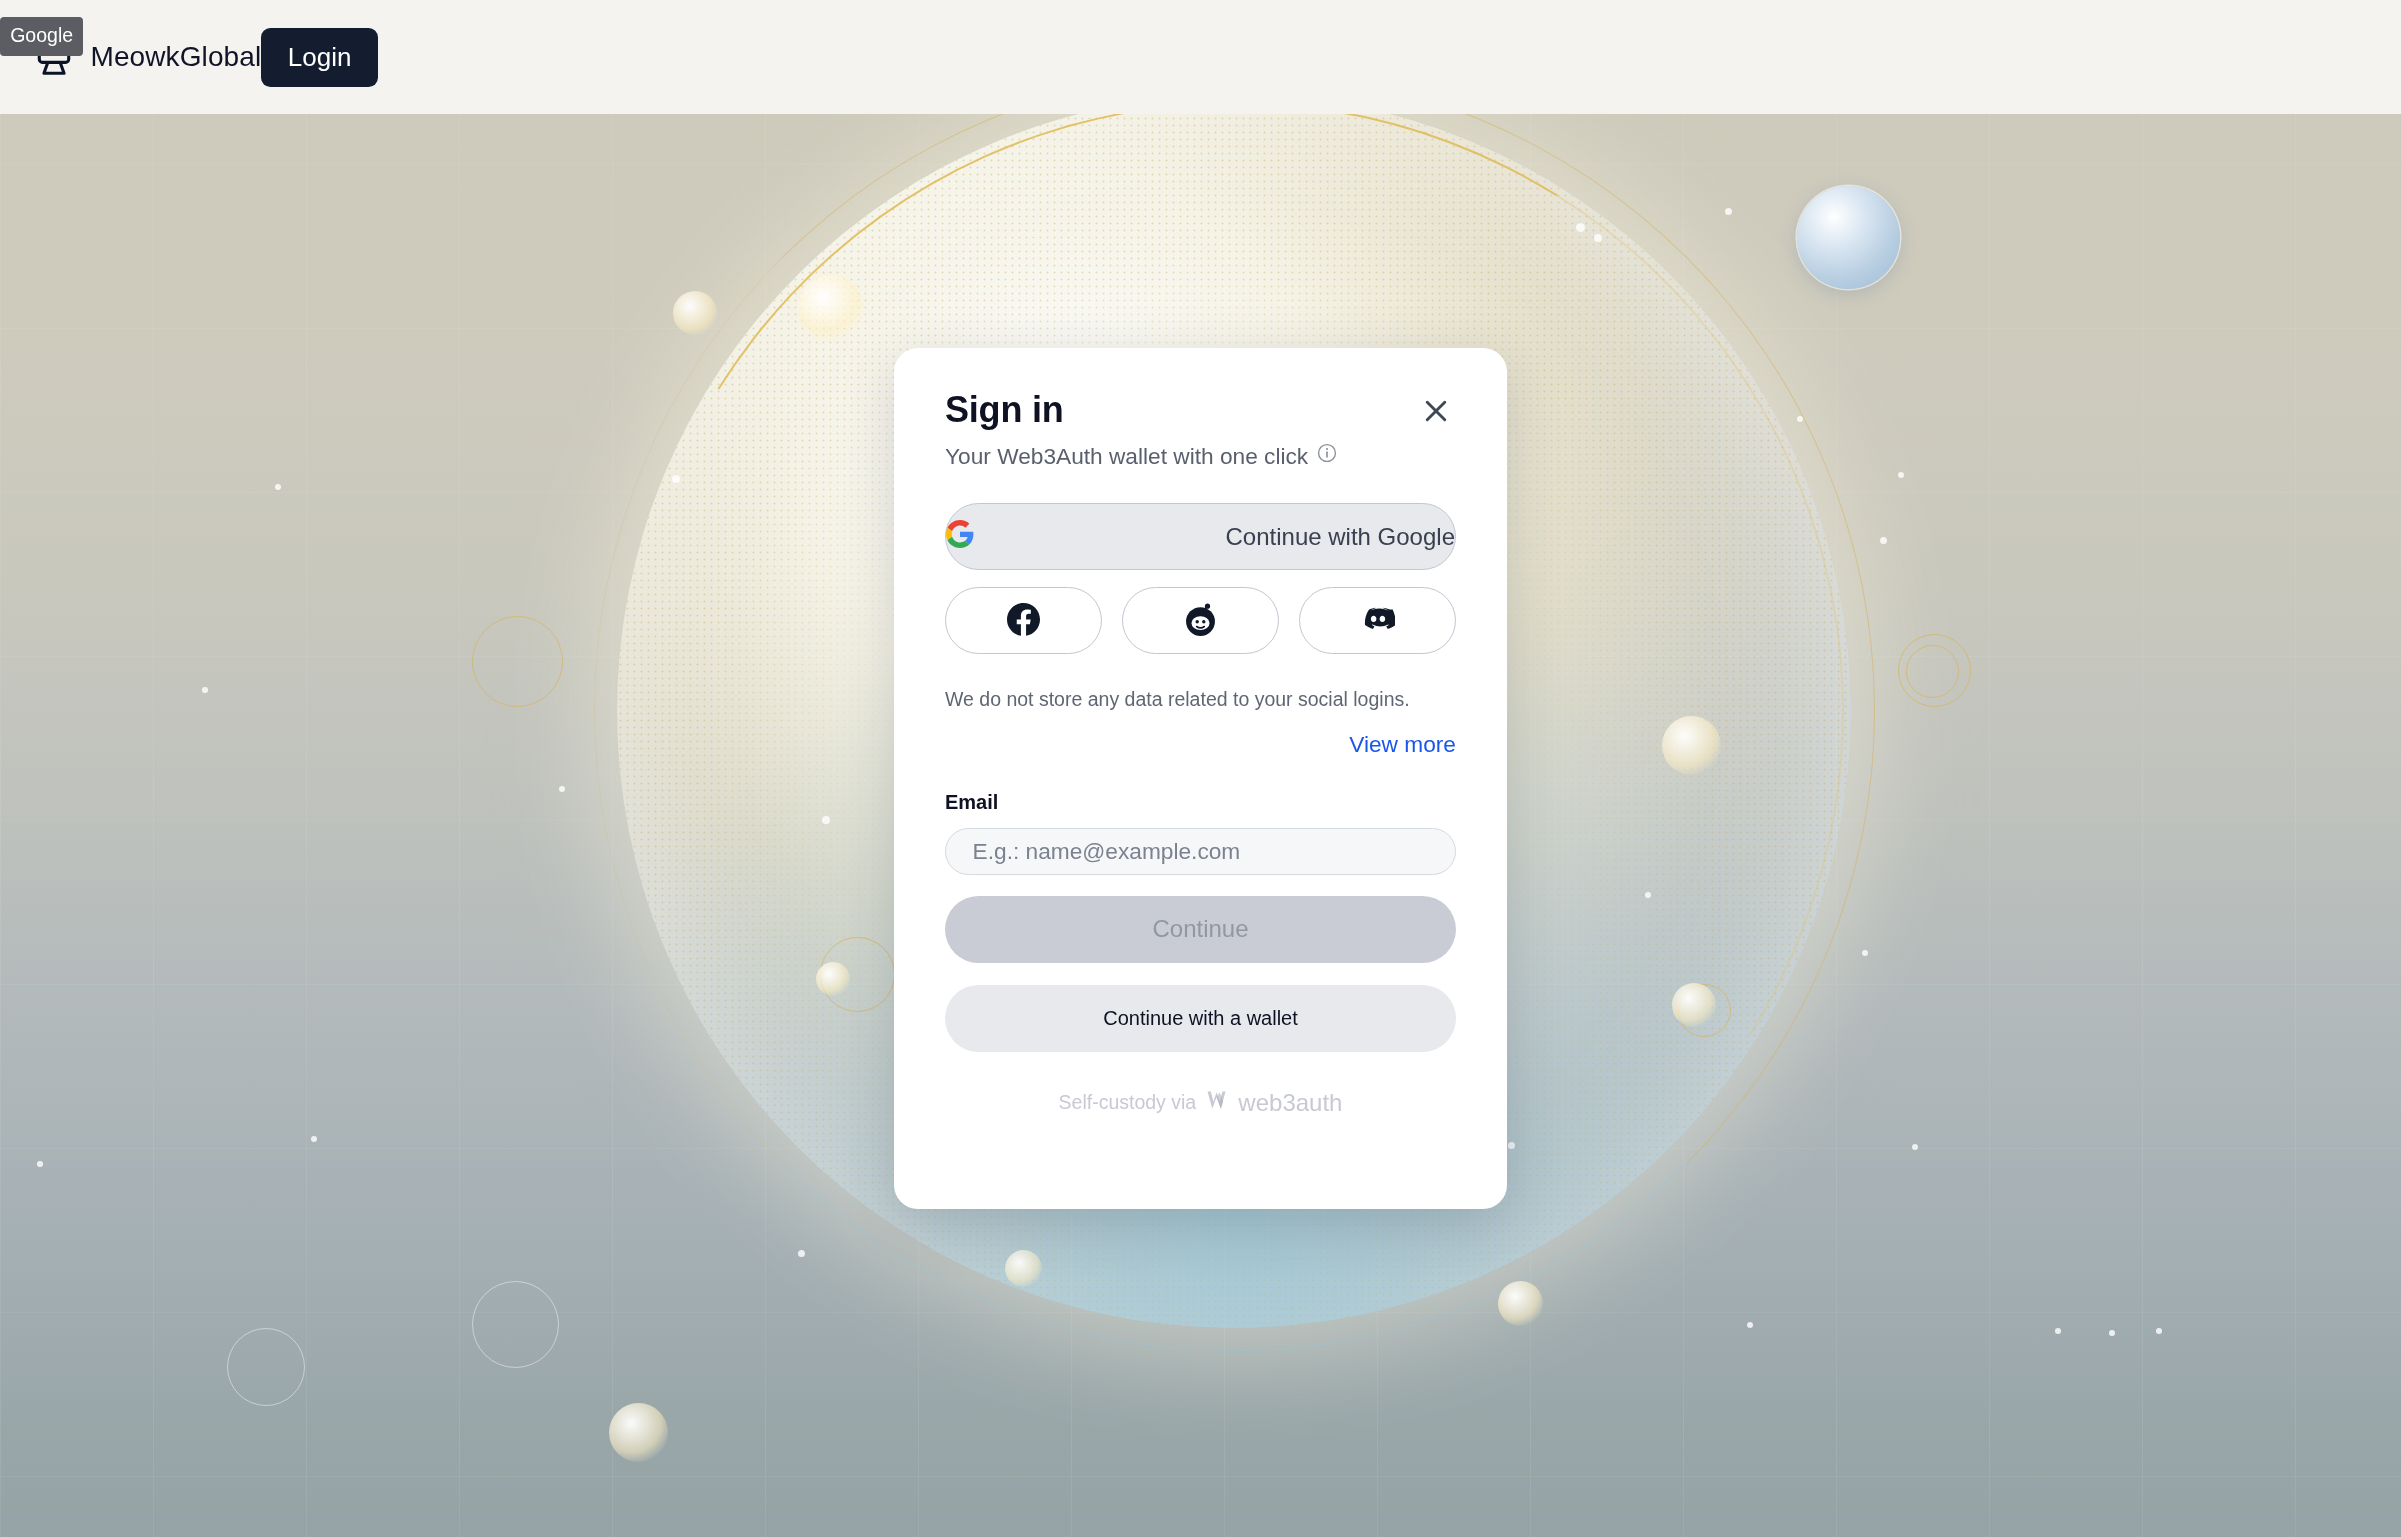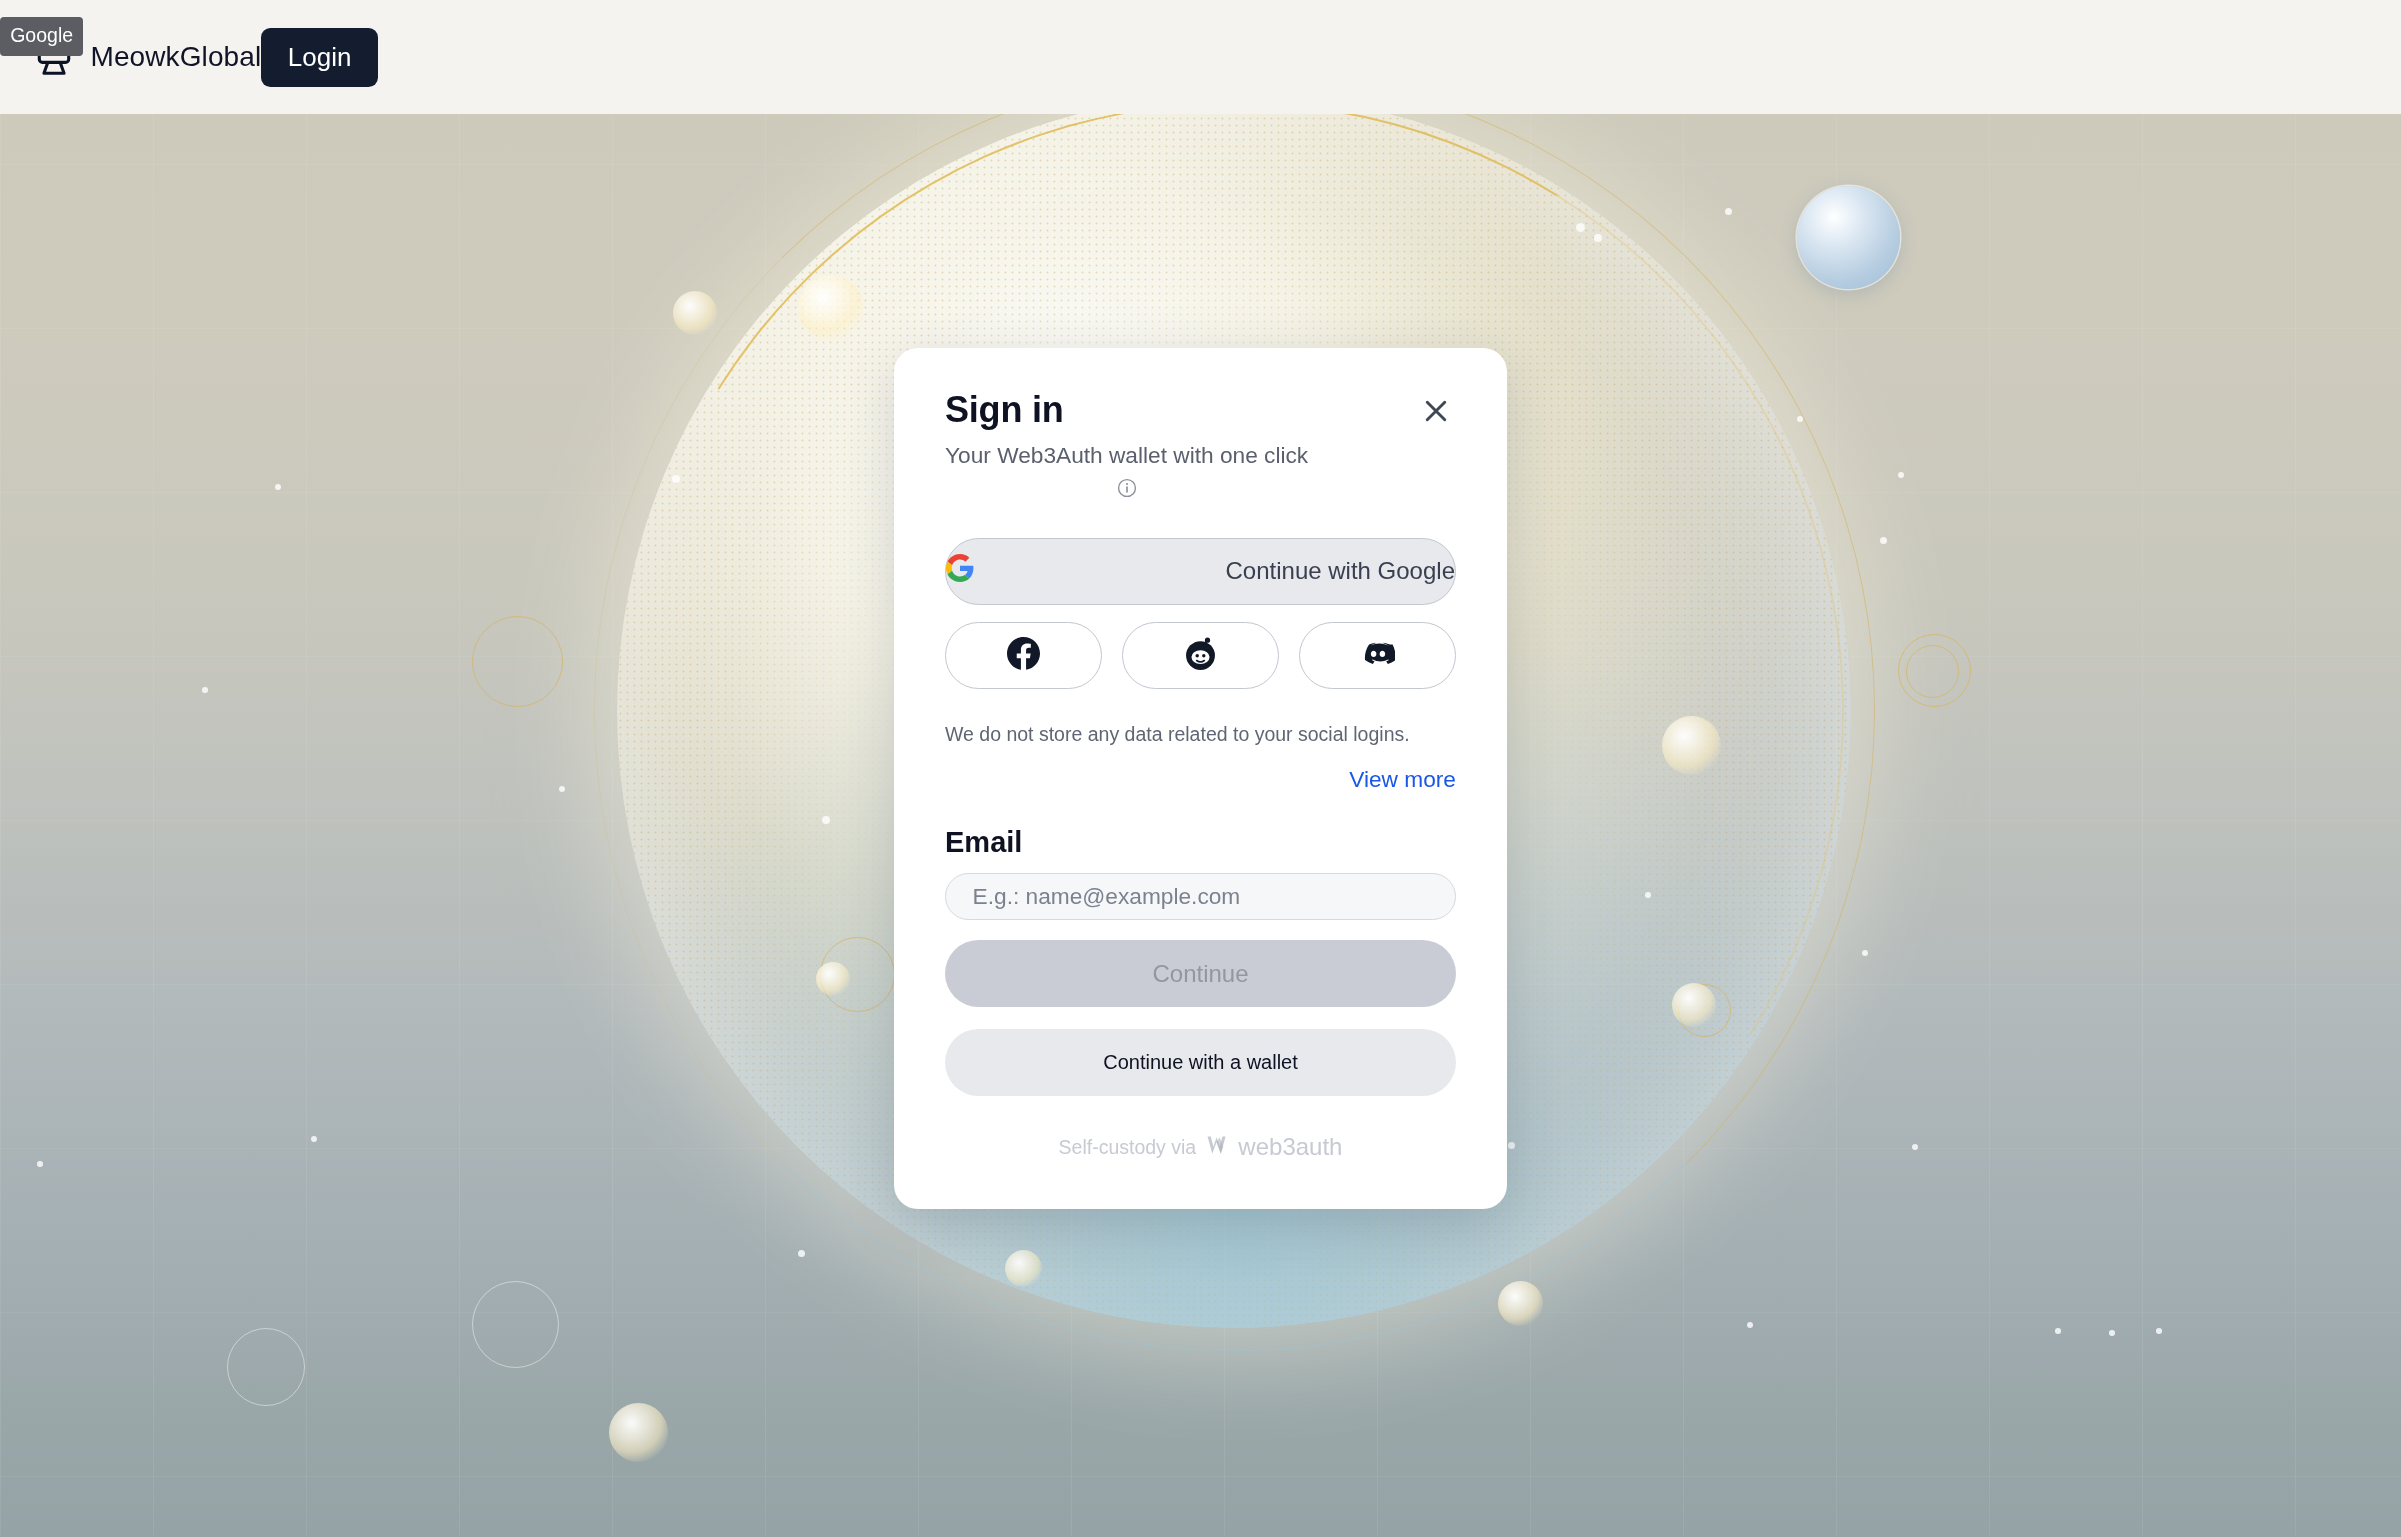--- a/index.html
+++ b/index.html
@@ -128,21 +128,21 @@
     background: #ffffff;
     border-radius: 24px;
     box-shadow: 0 14px 55px rgba(40,45,60,.18);
     padding: 41px 51px 0;
     z-index: 25;
   }
   #modal-head { display: flex; justify-content: space-between; align-items: flex-start; }
   #title { font-size: 36px; font-weight: bold; color: #0f1222; letter-spacing: -0.2px; }
   #subtitle {
     margin-top: 11px; font-size: 22.7px; color: #595f6c;
-    display: flex; align-items: center; gap: 7.8px; flex-direction: column;
+    display: flex; align-items: center; gap: 7.8px;
   }
   #close-btn {
     background: none; border: none; cursor: pointer;
     width: 41px; height: 41px; padding: 0;
     display: flex; align-items: center; justify-content: center;
     margin-top: 3.1px;
   }
   #google-btn {
     margin-top: 33px; width: 100%; height: 67px;
     background: #e7e9ed; border: 0.8px solid #c2c7d1; border-radius: 34px;
@@ -155,21 +155,21 @@
     background: #ffffff; border: 0.8px solid #c2c7d1; border-radius: 34px;
     display: flex; align-items: center; justify-content: center;
     cursor: pointer; padding: 0;
   }
   #privacy-note { margin-top: 34px; font-size: 19.5px; color: #5f6673; }
   #view-more-row { margin-top: 20.3px; text-align: right; }
   #view-more {
     background: none; border: none; padding: 0; cursor: pointer;
     font-size: 22.7px; color: #1a56e8; font-family: inherit;
   }
-  #email-label { margin-top: 33px; font-size: 29px; font-weight: bold; color: #0f1222; }
+  #email-label { margin-top: 33px; font-size: 20px; font-weight: bold; color: #0f1222; }
   #email-input {
     margin-top: 14px; width: 100%; height: 47px;
     background: #f6f7f9; border: 0.8px solid #d5d9e0; border-radius: 34px;
     padding: 0 26.6px; font-size: 22.7px; color: #0f1222;
     font-family: inherit; outline: none;
   }
   #email-input::placeholder { color: #7b828f; }
   #continue-btn {
     margin-top: 20.3px; width: 100%; height: 67px;
     background: #c9ccd4; border: none; border-radius: 34px;

